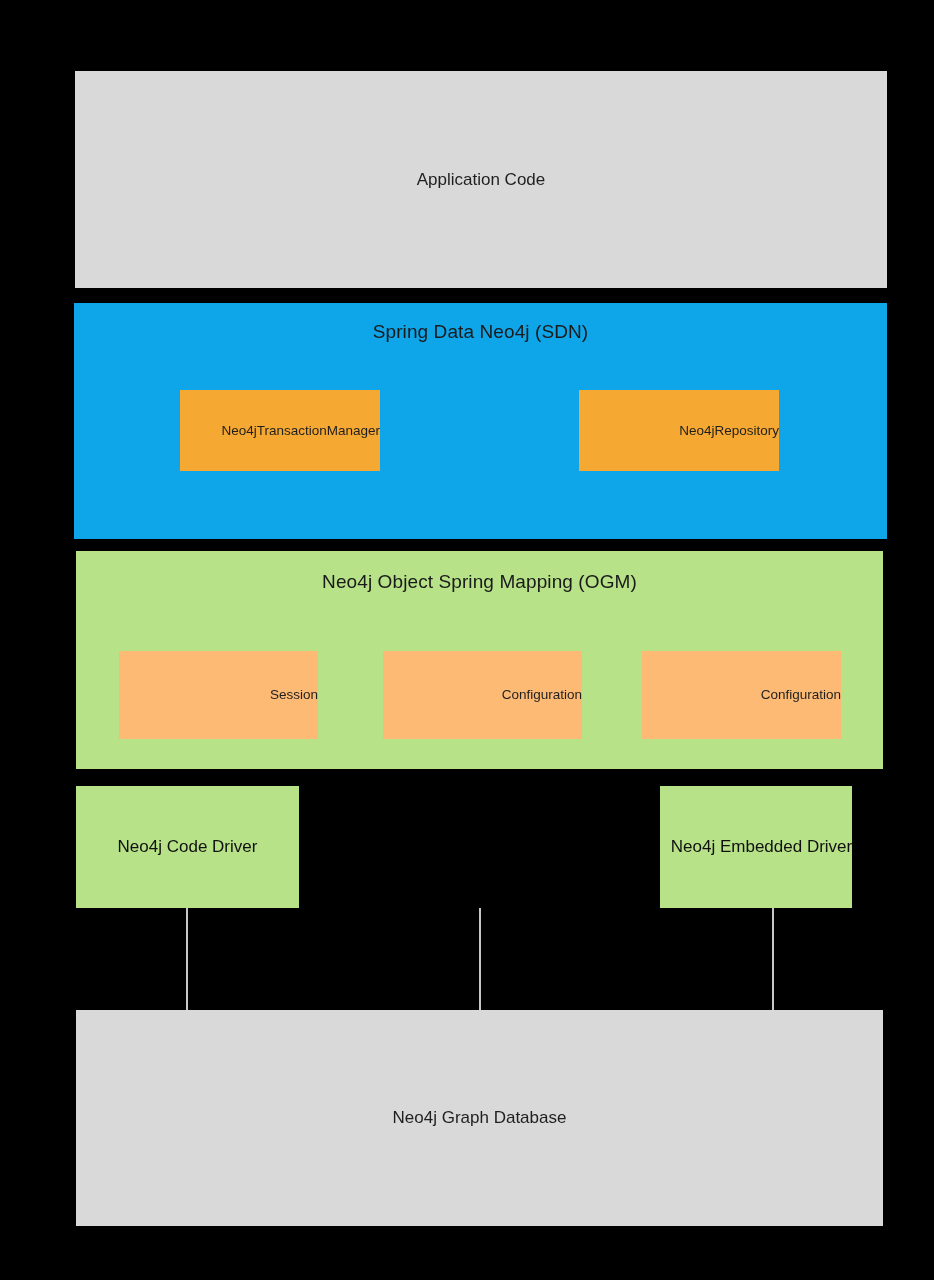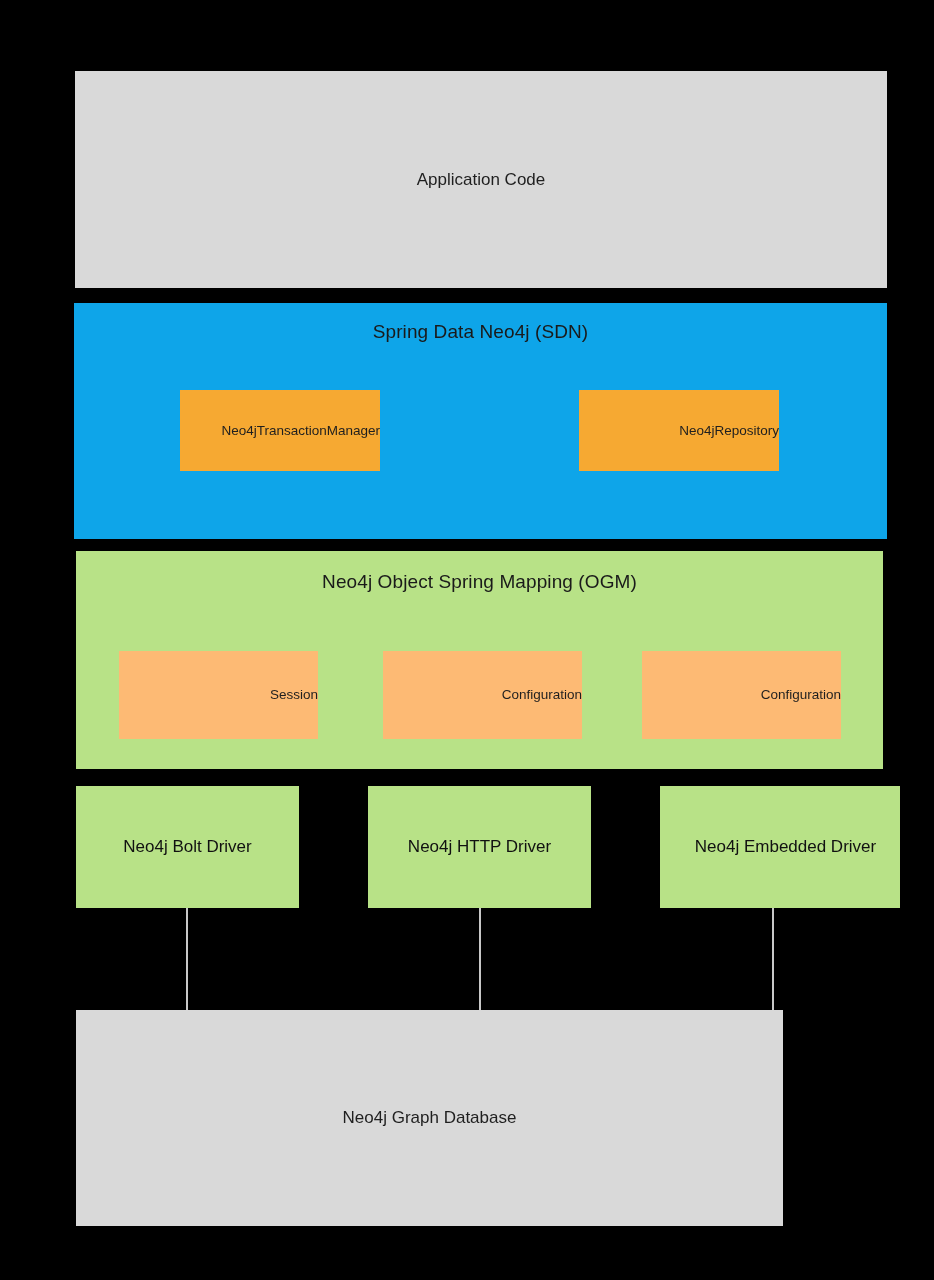--- a/index.html
+++ b/index.html
@@ -135,32 +135,32 @@
   .driver-box {
     top: 786px;
     height: 122px;
     background: #b8e287;
     display: flex;
     align-items: center;
     justify-content: center;
   }
   #driver-0 { left: 76px;  width: 223px; }
   #driver-1 { left: 368px; width: 223px; }
-  #driver-2 { left: 660px; width: 240px; padding-left: 11px; }
+  #driver-2 { left: 660px; width: 192px; padding-left: 11px; }
 
   
   #connector-0 { left: 186px; top: 908px; height: 102px; }
   #connector-1 { left: 479px; top: 908px; height: 102px; }
   #connector-2 { left: 772px; top: 908px; height: 102px; }
 
   
   #graph-database {
     left: 76px;
     top: 1010px;
-    width: 707px;
+    width: 807px;
     height: 216px;
     background: #d9d9d9;
   }
 </style>
 </head>
 <body>
 
 <div class="canvas">
 
   <div class="layer" id="application-code">
@@ -184,24 +184,21 @@
     </div>
     <div class="subbox ogm-subbox" id="ogm-sub-1">
       <span class="subbox-label">Configuration</span>
     </div>
     <div class="subbox ogm-subbox" id="ogm-sub-2">
       <span class="subbox-label">Configuration</span>
     </div>
   </div>
 
   <div class="layer driver-box" id="driver-0">
-    <span class="driver-label">Neo4j Bolt Driver</span>
-  </div>
-  <div class="layer driver-box" id="driver-1">
-    <span class="driver-label">Neo4j HTTP Driver</span>
+    <span class="driver-label">Neo4j Code Driver</span>
   </div>
   <div class="layer driver-box" id="driver-2">
     <span class="driver-label">Neo4j Embedded Driver</span>
   </div>
 
   <div class="connector" id="connector-0"></div>
   <div class="connector" id="connector-1"></div>
   <div class="connector" id="connector-2"></div>
 
   <div class="layer" id="graph-database">

